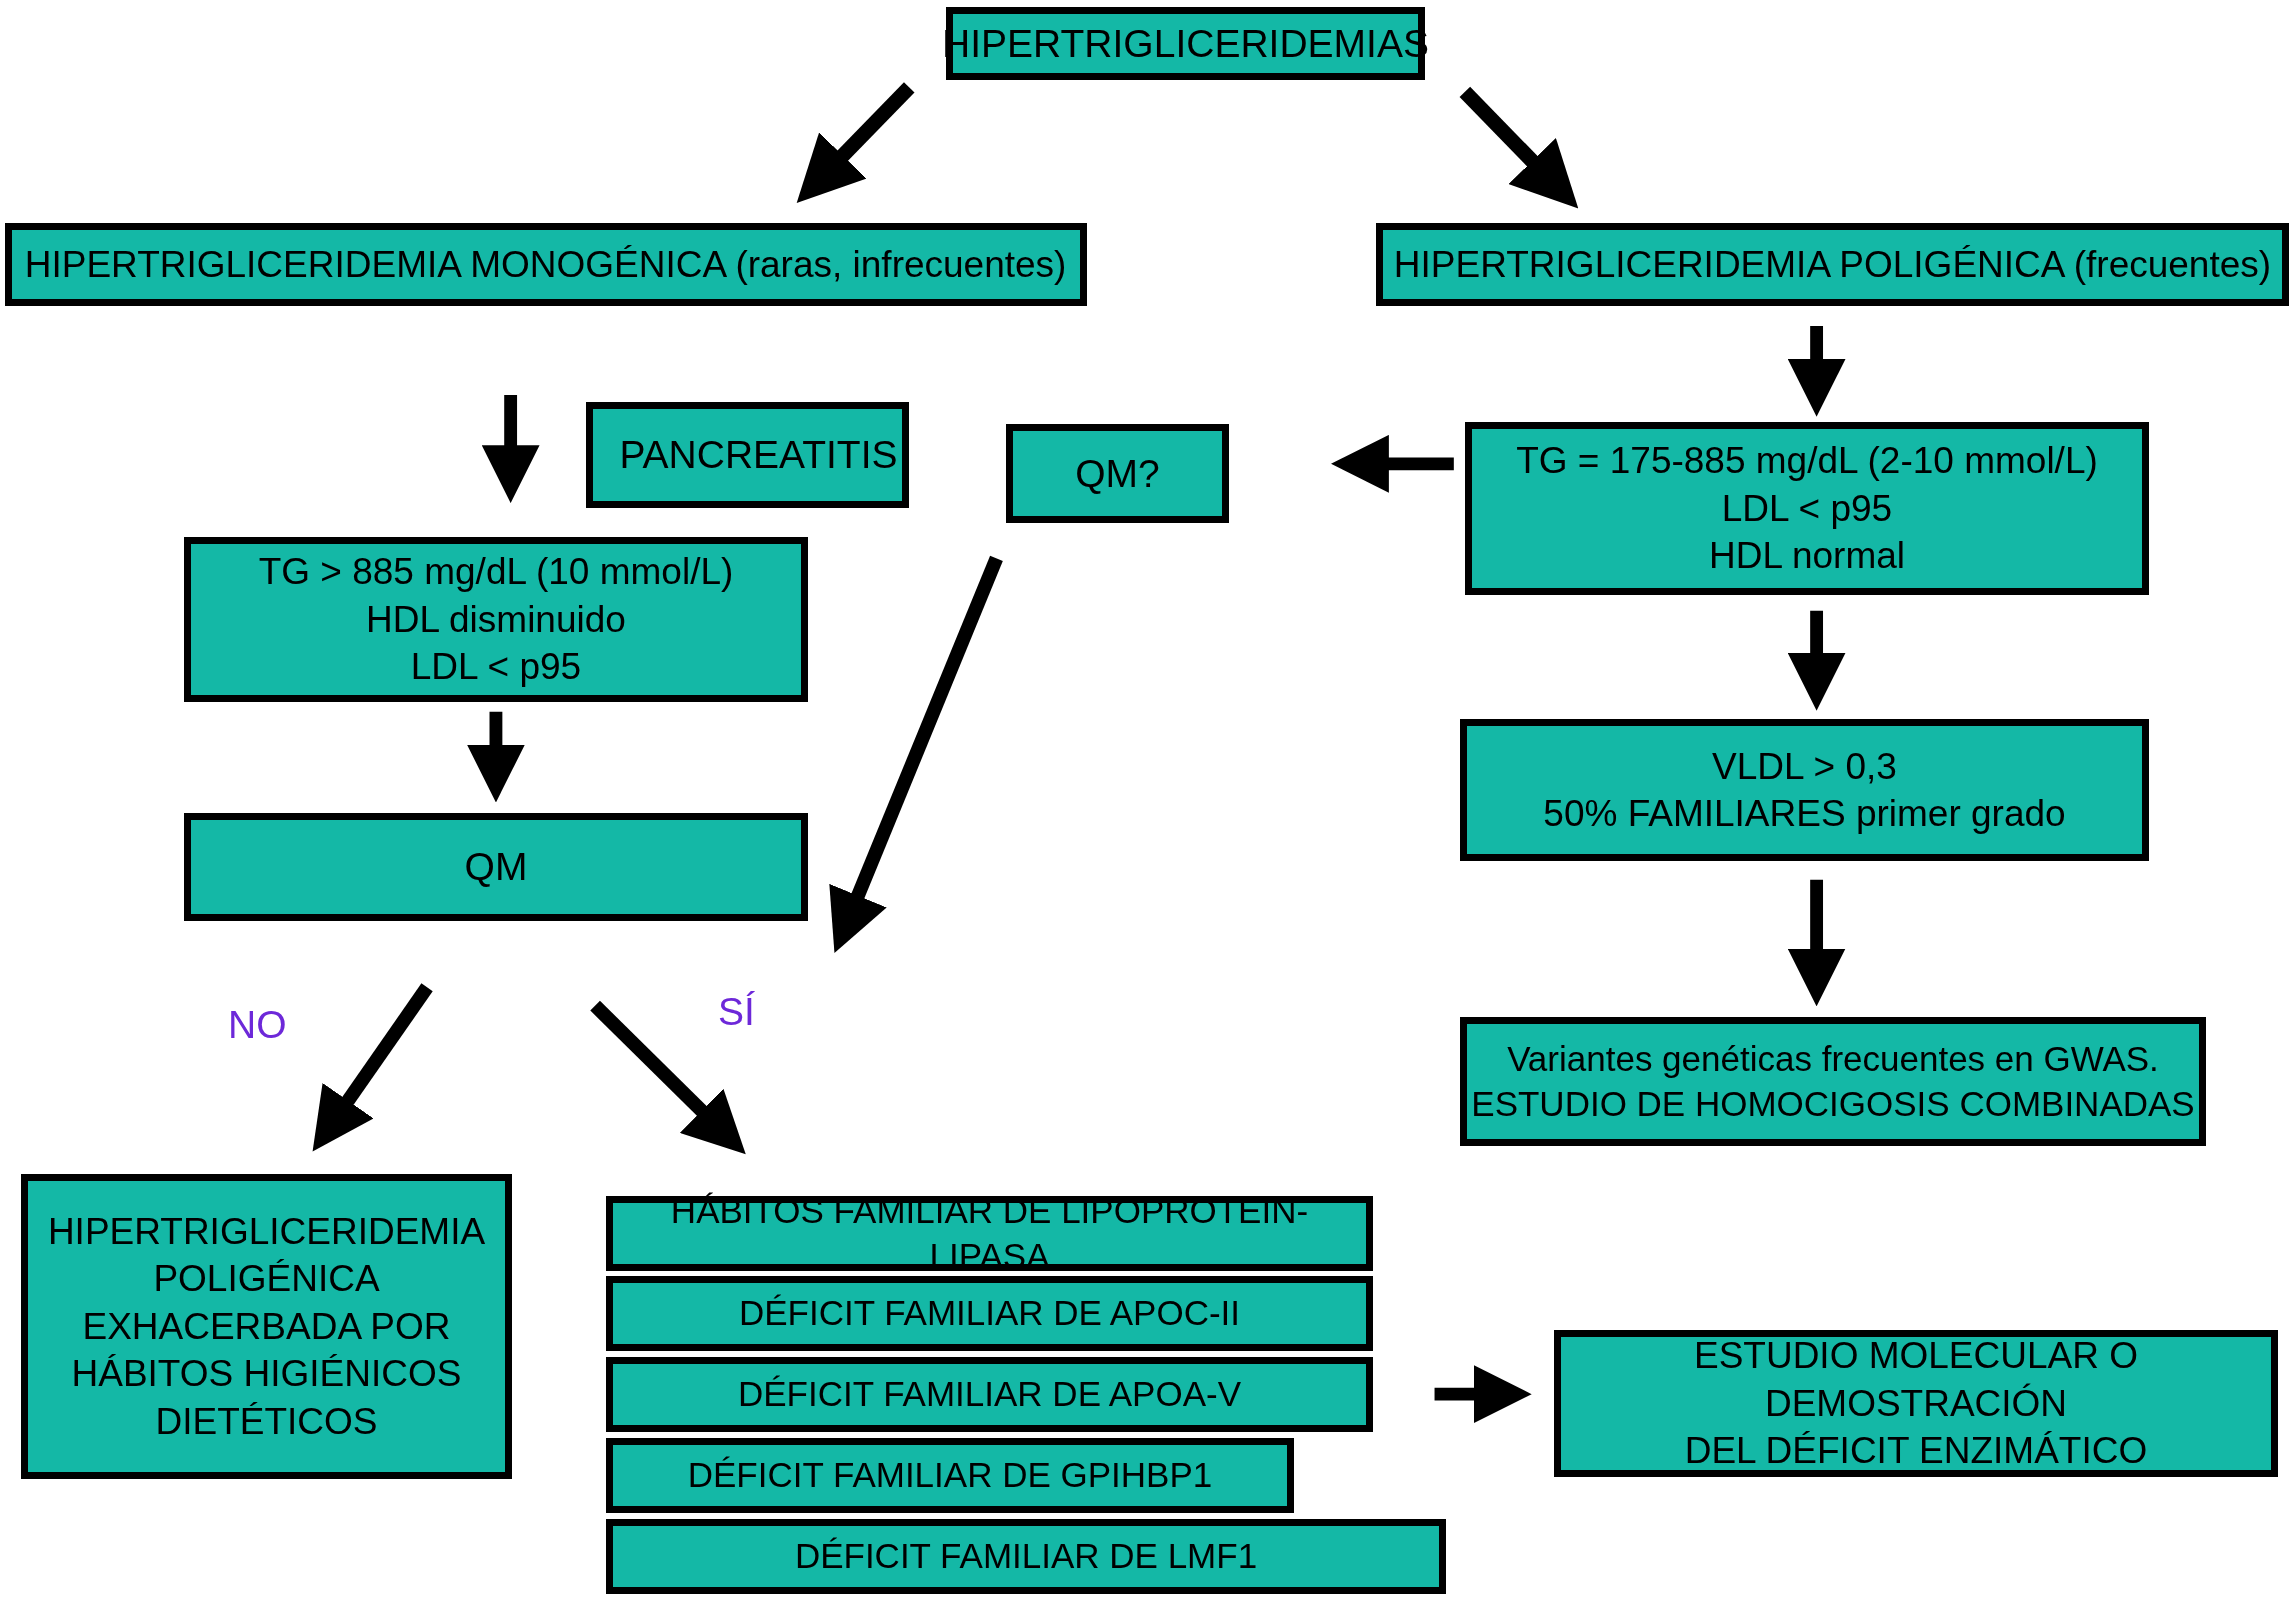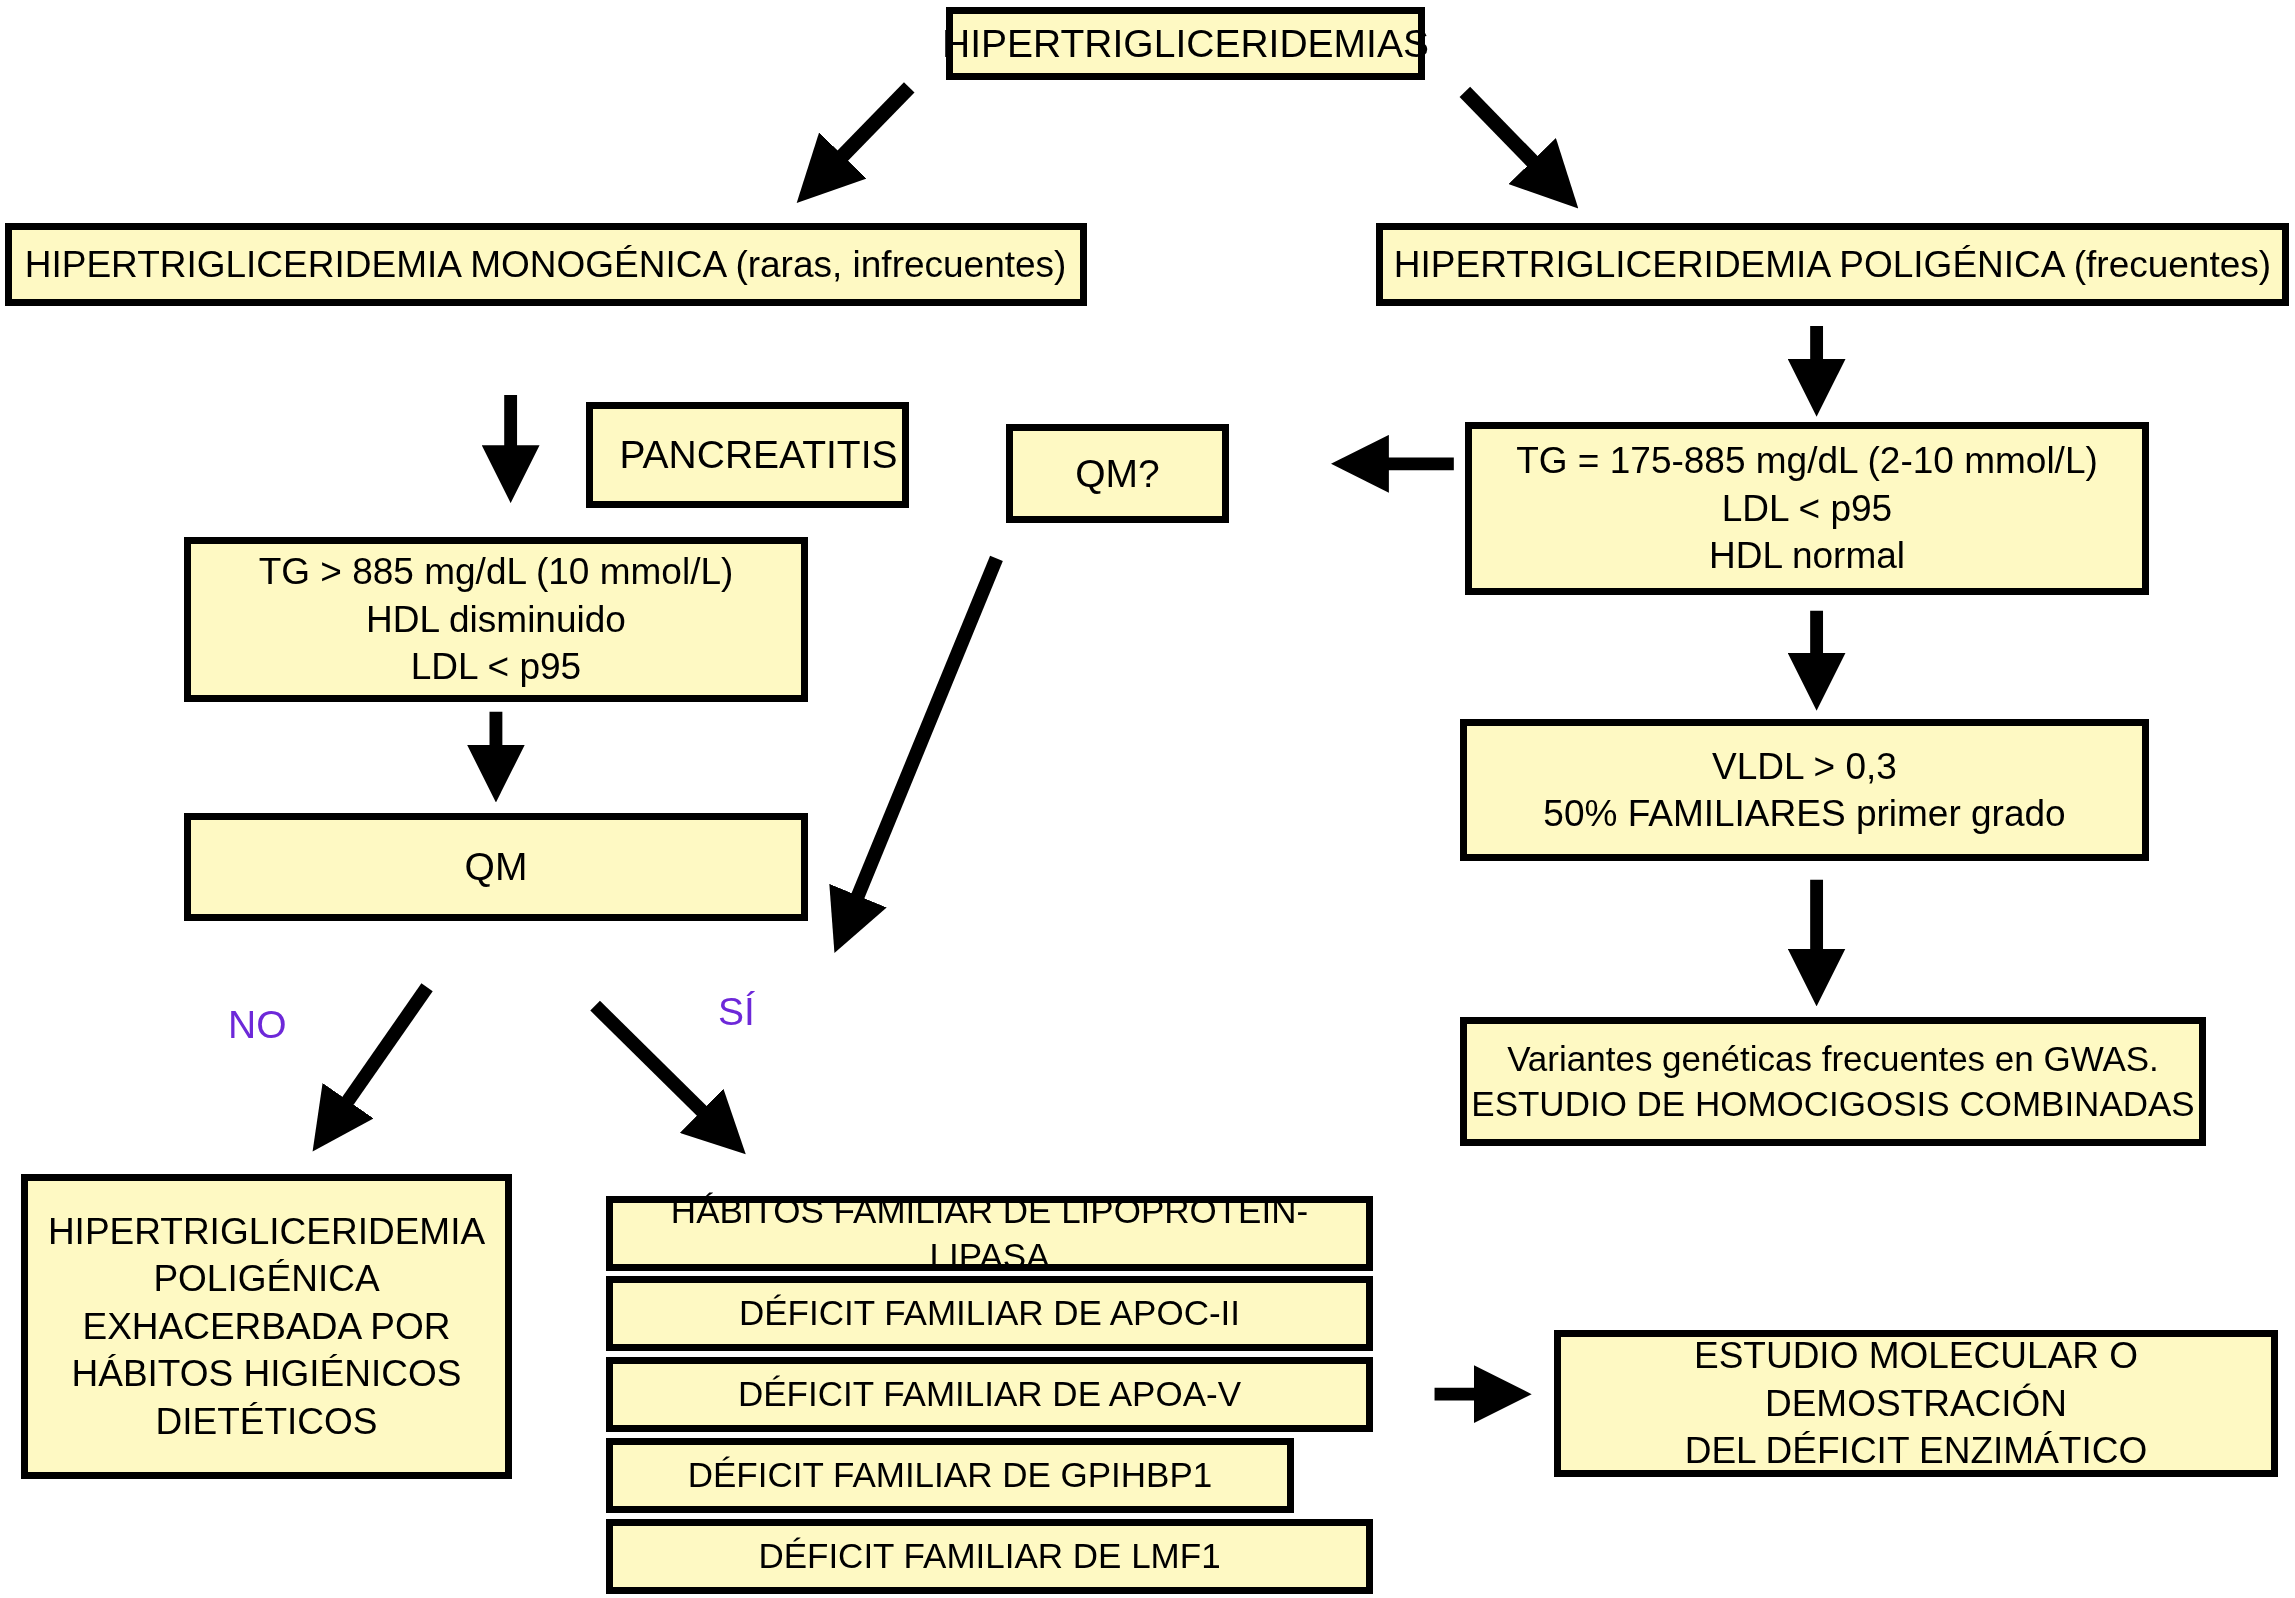--- a/index.html
+++ b/index.html
@@ -6,21 +6,21 @@
   #canvas {
     position: relative;
     width: 2296px;
     height: 1599px;
     background: #ffffff;
     font-family: "Liberation Sans", sans-serif;
     color: #000000;
   }
   .box {
     position: absolute;
-    background: #fef9c3;
+    background: #14b8a6;
     border: 7.3px solid #000000;
     display: flex;
     flex-direction: column;
     align-items: center;
     justify-content: center;
     text-align: center;
     box-sizing: border-box;
     line-height: 1.28;
   }
   .fs40 { font-size: 37px; }
@@ -46,21 +46,21 @@
   #tg-poli-box     { left:1465px; top:422px;  width:684px;  height:173px; }
   #tg-mono-box     { left:184px;  top:537px;  width:624px;  height:165px; }
   #qm-box          { left:184px;  top:813px;  width:624px;  height:108px; }
   #vldl-box        { left:1460px; top:719px;  width:689px;  height:142px; }
   #variantes-box   { left:1460px; top:1017px; width:746px;  height:129px; }
   #exacerbada-box  { left:21px;   top:1174px; width:491px;  height:305px; }
   #deficit-0 { left:606px; top:1196px; width:767px; height:75px; }
   #deficit-1 { left:606px; top:1276px; width:767px; height:75px; }
   #deficit-2 { left:606px; top:1357px; width:767px; height:75px; }
   #deficit-3 { left:606px; top:1438px; width:688px; height:75px; }
-  #deficit-4 { left:606px; top:1519px; width:767px; height:75px;align-items:center; }
+  #deficit-4 { left:606px; top:1519px; width:840px; height:75px;align-items:center; }
   #estudio-box     { left:1554px; top:1330px; width:724px;  height:147px; }
   #no-label { left:228px; top:1003px; }
   #si-label { left:718px; top:990px; }
 </style>
 </head>
 <body>
 
 <div id="canvas">
 
   <svg class="arrows" viewBox="0 0 2500 1741" xmlns="http://www.w3.org/2000/svg">

